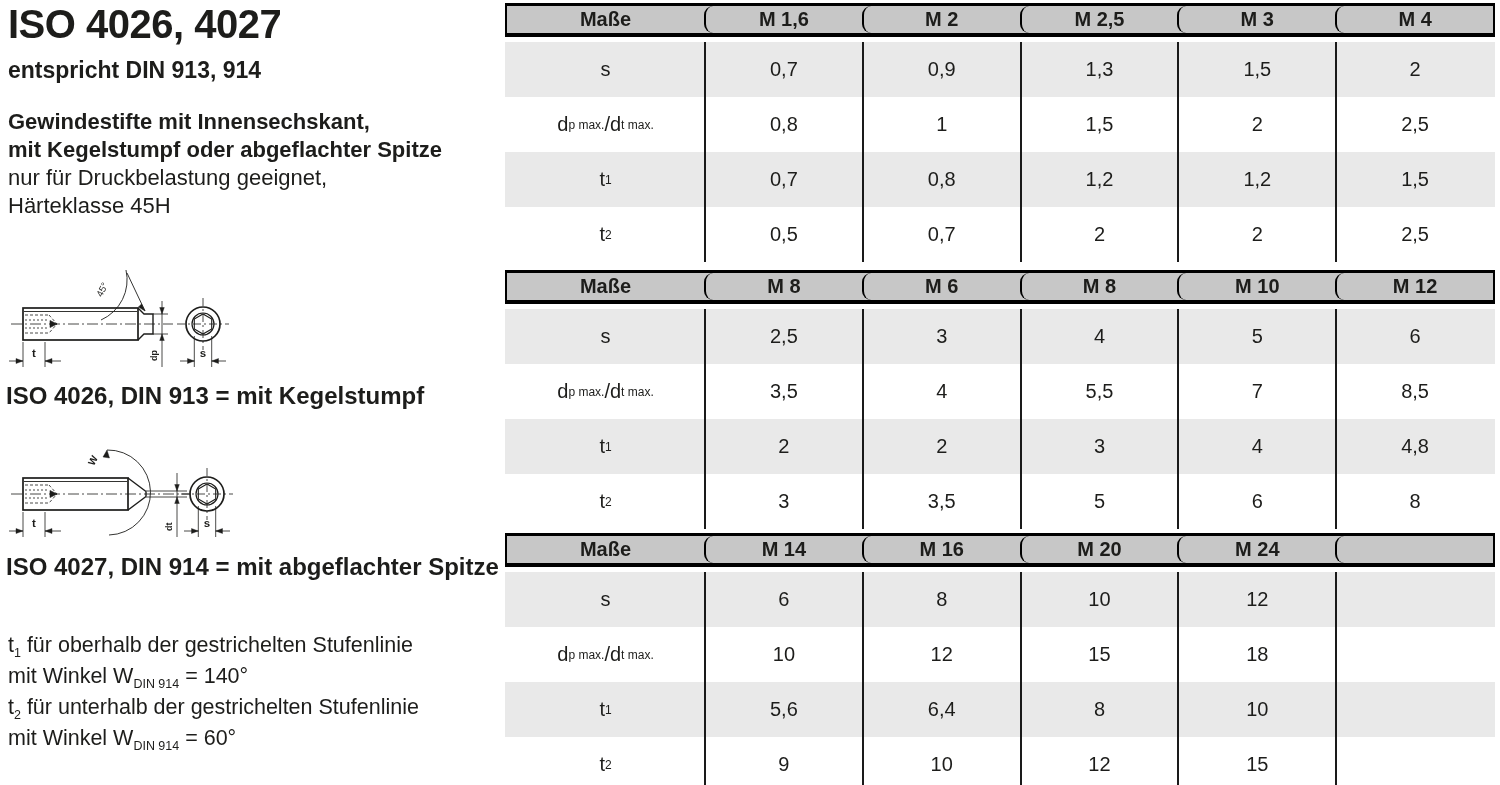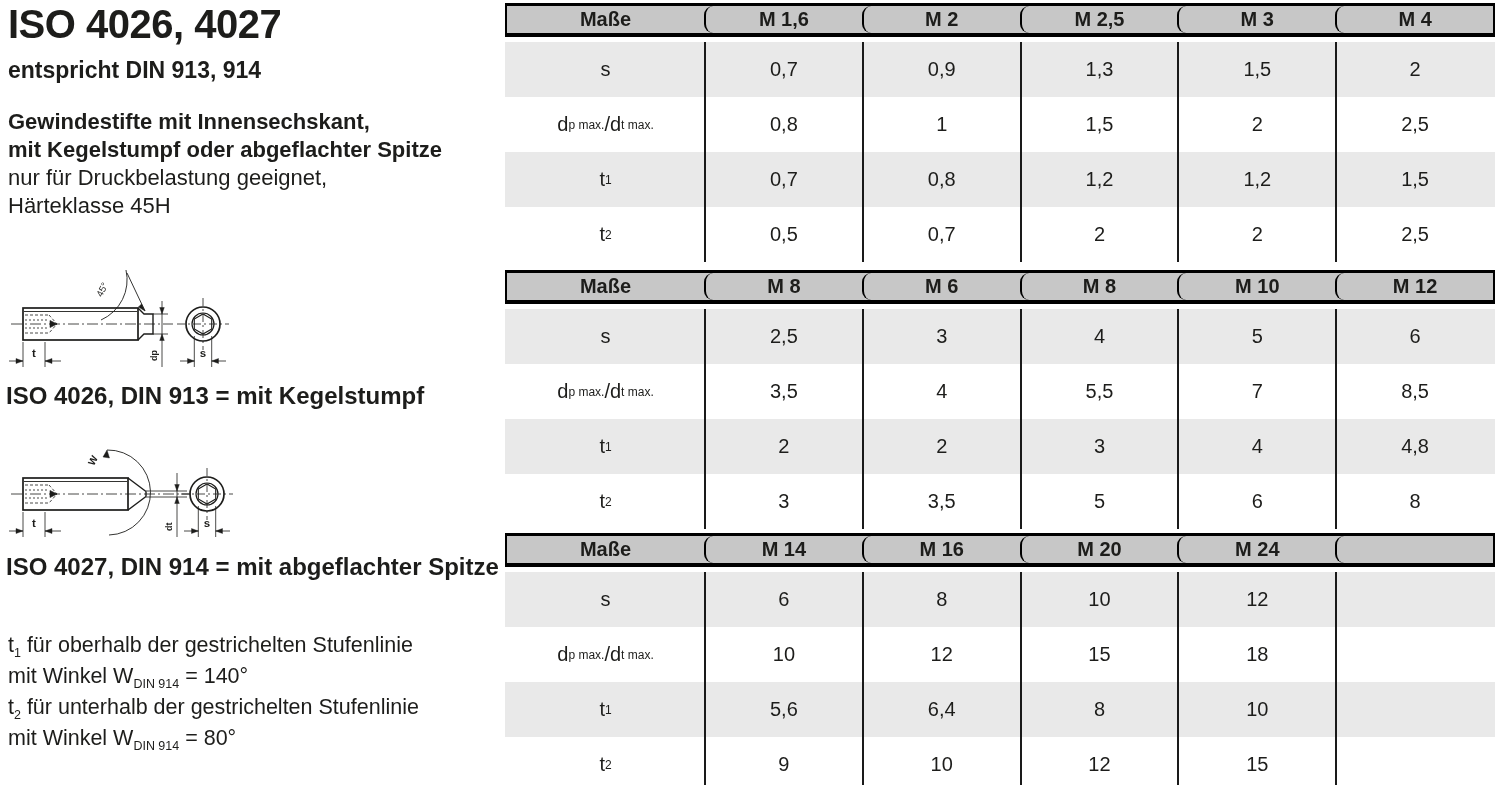--- a/index.html
+++ b/index.html
@@ -177,21 +177,21 @@
   <polygon points="193.3,99 186.5,96.5 186.5,101.5" fill="#1d1d1b" stroke-width="0.4"></polygon>
   <polygon points="210.7,99 217.5,96.5 217.5,101.5" fill="#1d1d1b" stroke-width="0.4"></polygon>
   <text x="202" y="95" font-size="11.5" font-weight="bold" text-anchor="middle">s</text>
 </svg>
 <div id="caption-2" class="figure-caption">ISO 4027, DIN 914 = mit abgeflachter Spitze</div>
 
 <div class="notes-block">
   <div class="note-line"><span>t</span><sub>1</sub><span> für oberhalb der gestrichelten Stufenlinie</span></div>
   <div class="note-line"><span>mit Winkel W</span><sub>DIN 914</sub><span> = 140°</span></div>
   <div class="note-line"><span>t</span><sub>2</sub><span> für unterhalb der gestrichelten Stufenlinie</span></div>
-  <div class="note-line"><span>mit Winkel W</span><sub>DIN 914</sub><span> = 80°</span></div>
+  <div class="note-line"><span>mit Winkel W</span><sub>DIN 914</sub><span> = 60°</span></div>
 </div>
 
 <div id="tables-root">
     <div class="dim-table t1">
       <div class="dt-header">
         <div class="dt-hcell">Maße</div>
         <div class="dt-hcell">M 1,6</div>
         <div class="dt-hcell">M 2</div>
         <div class="dt-hcell">M 2,5</div>
         <div class="dt-hcell">M 3</div>

